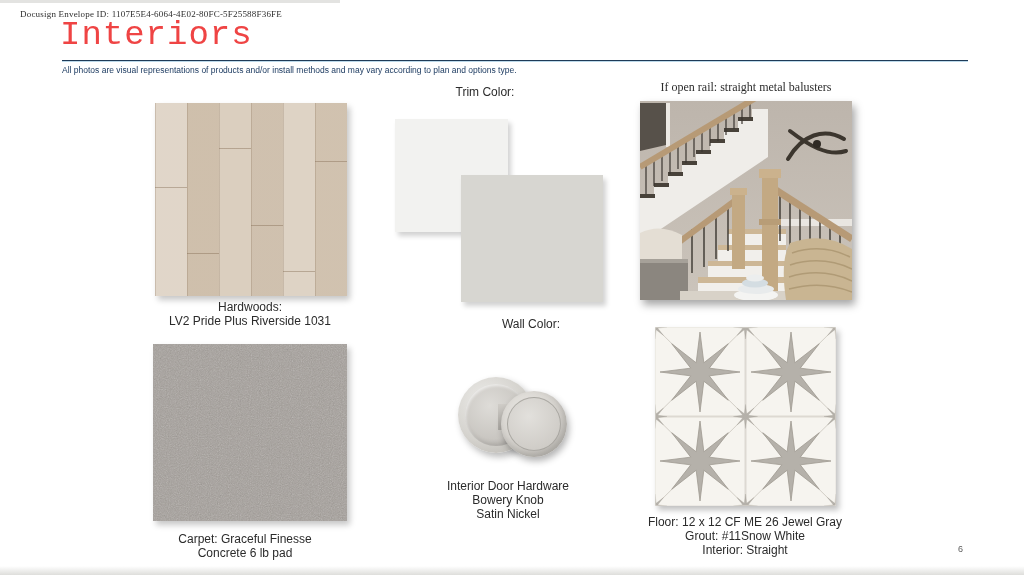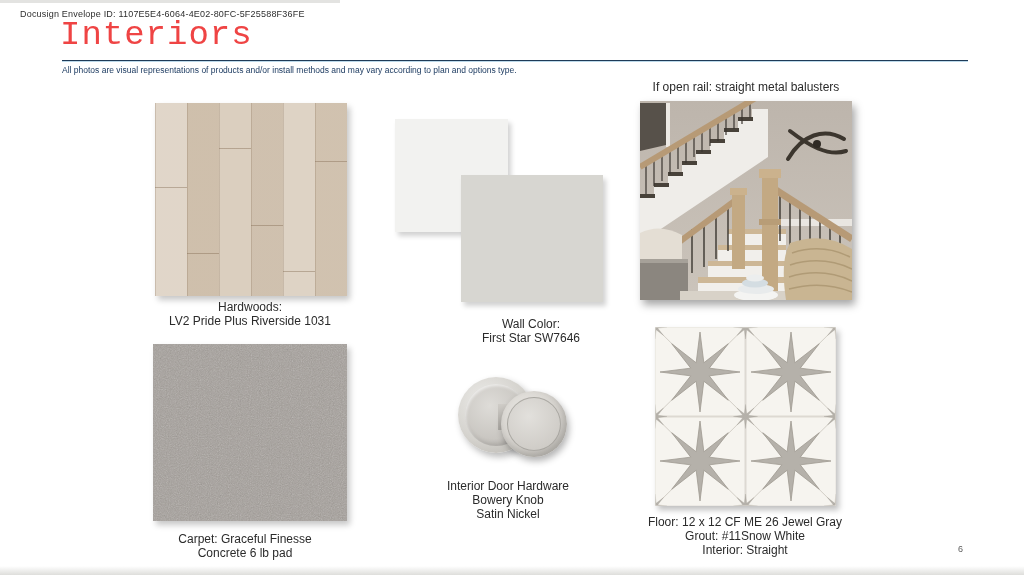--- a/index.html
+++ b/index.html
@@ -1,20 +1,20 @@
 <!DOCTYPE html>
 <html><head>
 <meta charset="utf-8">
 <style>
   * { margin:0; padding:0; box-sizing:border-box; }
   html,body { width:1024px; height:575px; background:#ffffff; overflow:hidden;
               font-family:"Liberation Sans", sans-serif; color:#2b2b2b; }
   .page { position:relative; width:1024px; height:575px; background:#ffffff; }
 
-  .docusign-id { position:absolute; left:20px; top:9px; font-size:9px; color:#2e2e2e; letter-spacing:.2px; }
+  .docusign-id { position:absolute; left:20px; top:9px; font-size:9px; color:#2e2e2e; letter-spacing:.2px;font-family:Liberation Serif, serif; }
   .page-title  { position:absolute; left:60px; top:16px; font-size:34px; font-weight:400;
                  letter-spacing:1px; color:#ef4444;font-family:Liberation Mono, monospace; }
   .title-rule  { position:absolute; left:62px; top:60px; width:906px; height:2px;
                  background:#1f3b57; border-bottom:1px solid #bcd9ea; }
   .disclaimer  { position:absolute; left:62px; top:65px; width:906px; 
                  font-size:8.5px; font-weight:normal; color:#17365d; }
 
   .swatch-label { position:absolute; text-align:center; font-size:12px; line-height:14px; color:#2b2b2b; }
 
   
@@ -90,30 +90,30 @@
   <div class="title-rule"></div>
   <div class="disclaimer">All photos are visual representations of products and/or install methods and may vary according to plan and options type.</div>
 
   <div class="hardwood"></div>
   <div class="swatch-label" style="left:130px; top:300px; width:240px;">
     <div>Hardwoods:</div>
     <div>LV2 Pride Plus Riverside 1031</div>
   </div>
 
   <div class="swatch-label" style="left:394px; top:85px; width:182px;">
+    <div>Trim Color:</div>
   </div>
   <div class="chip chip-trim" style="background:#f2f2f0;"></div>
 
   <div class="chip chip-wall" style="background:#d7d6d1;"></div>
   <div class="swatch-label" style="left:440px; top:317px; width:182px;">
     <div>Wall Color:</div>
-    <div>First Star SW7646</div>
-  </div>
-
-  <div class="swatch-label" style="left:632px; top:80px; width:228px;">If open rail: straight metal balusters</div>
+  </div>
+
+  <div class="swatch-label" style="left:632px; top:80px; width:228px;font-family:Liberation Serif, serif;">If open rail: straight metal balusters</div>
   <div class="stairs-photo">
     <svg width="212" height="199" viewBox="0 0 212 199">
       <defs>
         <linearGradient id="wallg" x1="0" y1="0" x2="0" y2="1">
           <stop offset="0" stop-color="#bdb5ac"></stop>
             <stop offset="1" stop-color="#cbc4bb"></stop>
         </linearGradient>
       </defs>
       <rect width="212" height="199" fill="url(#wallg)"></rect>
 

